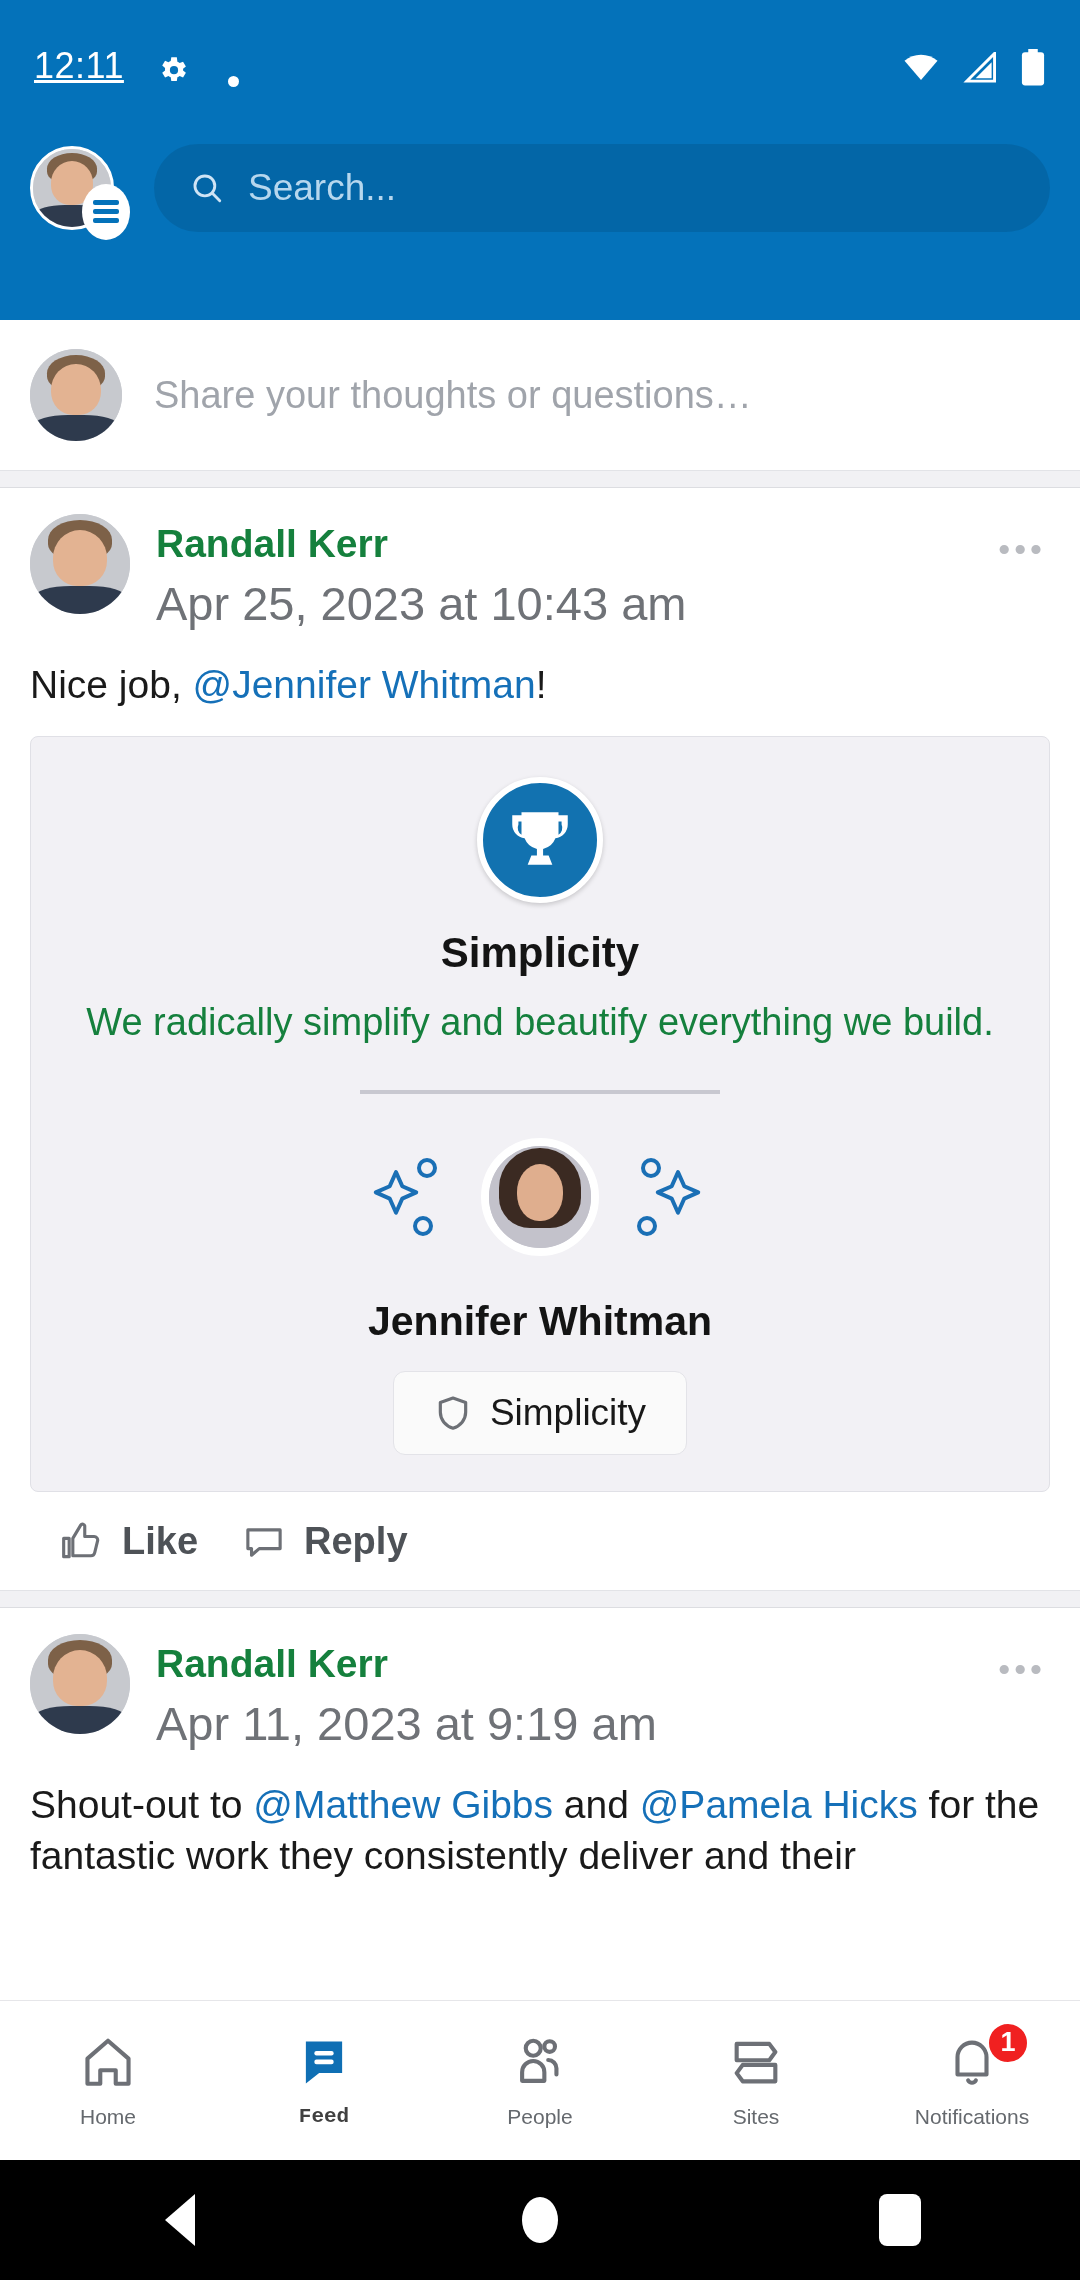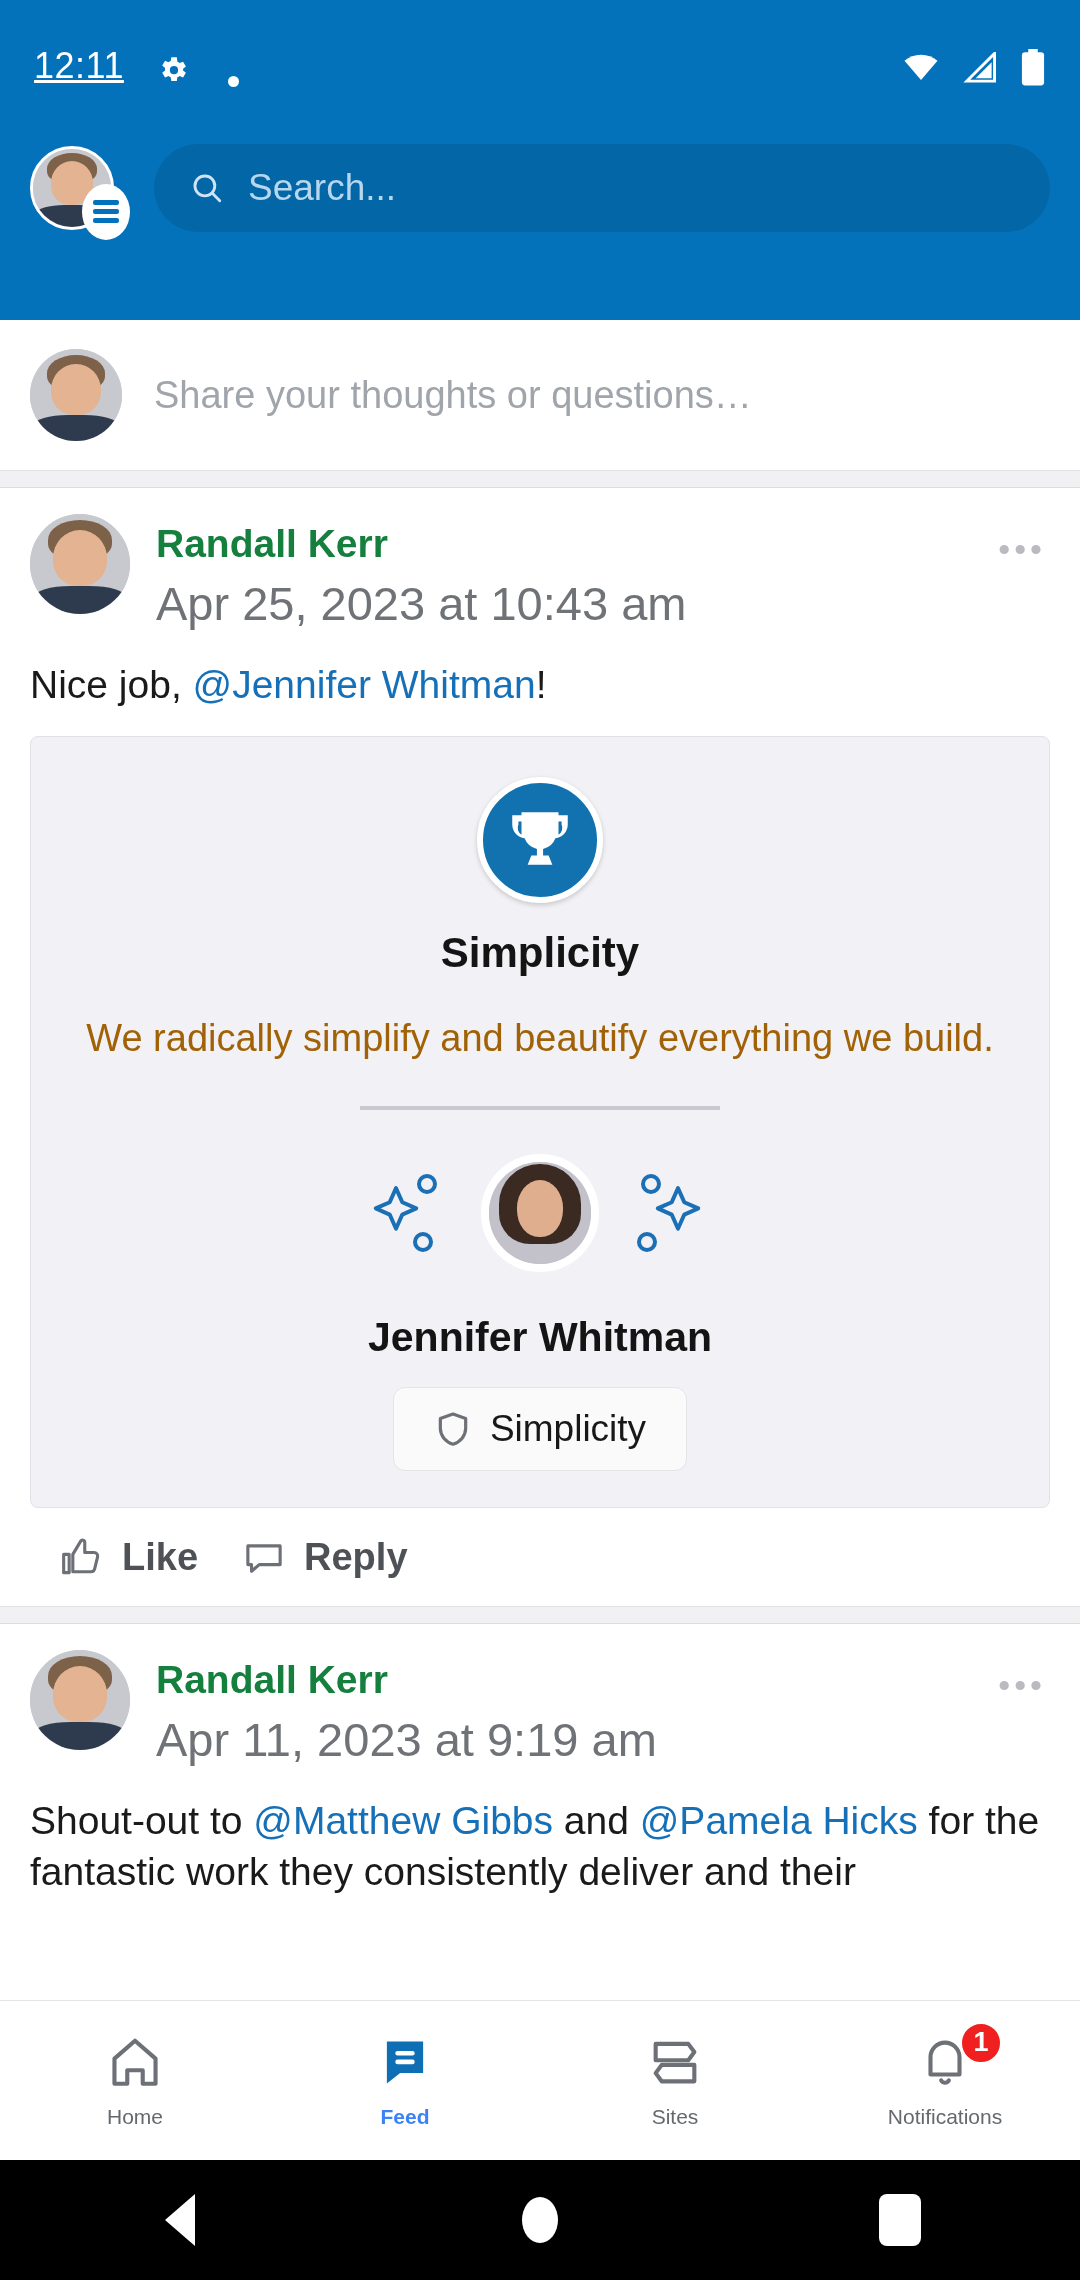--- a/index.html
+++ b/index.html
@@ -72,21 +72,21 @@
     margin-top:26px; border:1px solid #e0e0e6; border-radius:8px;
     background:#f2f1f5; padding:40px 34px 36px 34px; text-align:center;
   }
   .trophy{
     width:126px; height:126px; border-radius:50%; background:#1272b0;
     border:6px solid #fff; margin:0 auto; display:flex;
     align-items:center; justify-content:center;
     box-shadow:0 2px 5px rgba(0,0,0,.18);
   }
   .award-title{ font-size:42px; font-weight:bold; color:#141414; margin-top:26px; }
-  .award-desc{ font-size:38px; color:#a16207; line-height:1.34; margin-top:36px; padding:0 10px; }
+  .award-desc{ font-size:38px; color:#15803d; line-height:1.34; margin-top:20px; padding:0 10px; }
   .divider{ width:360px; height:4px; background:#c8c8d0; margin:42px auto 0 auto; }
 
   .recipient{ margin-top:44px; position:relative; height:132px; }
   .rec-av{
     width:118px; height:118px; border-radius:50%; border:8px solid #fff;
     overflow:hidden; background:#c4c4cf; margin:0 auto;
   }
   .sparkle{ position:absolute; top:0; width:120px; height:118px; }
   .sparkle.left{ left:calc(50% - 185px); }
   .sparkle.right{ left:calc(50% + 65px); }
@@ -102,21 +102,21 @@
   .act{ display:flex; align-items:center; gap:18px; font-size:38px; font-weight:bold; color:#4e5257; }
 
   
   .bottomnav{
     position:absolute; left:0; bottom:120px; width:1080px; height:160px;
     background:#fff; border-top:1px solid #e6e6e9;
     display:flex; align-items:center;
   }
   .navitem{ flex:1; display:flex; flex-direction:column; align-items:center; gap:14px; position:relative; }
   .navlabel{ font-size:21px; color:#65696e; }
-  .navitem.active .navlabel{ color:#3b82f6; font-weight:bold; }
+  .navitem.active .navlabel{ color:#404040; font-weight:bold;font-family:Liberation Mono, monospace; }
   .nav-badge{
     position:absolute; top:-12px; left:calc(50% + 14px);
     min-width:44px; height:44px; border-radius:22px; background:#f02020;
     color:#fff; font-size:27px; font-weight:bold;
     display:flex; align-items:center; justify-content:center; padding:0 8px;
     border:3px solid #fff;
   }
 
   
   .sysnav{
@@ -316,20 +316,29 @@
 
     <div class="navitem active">
       <svg width="58" height="58" viewBox="0 0 24 24">
         <path d="M4.5 3.5h15v13H10l-5.5 4.4z" fill="#0f6fb4"></path>
         <rect x="8" y="7.4" width="8" height="1.9" rx=".9" fill="#fff"></rect>
         <rect x="8" y="11" width="8" height="1.9" rx=".9" fill="#fff"></rect>
       </svg>
       <span class="navlabel">Feed</span>
     </div>
 
+    <div class="navitem">
+      <svg width="58" height="58" viewBox="0 0 24 24">
+        <circle cx="9.2" cy="6.3" r="3.1" fill="none" stroke="#6d7076" stroke-width="1.7"></circle>
+        <circle cx="16" cy="5.6" r="2.2" fill="none" stroke="#6d7076" stroke-width="1.7"></circle>
+        <path d="M4.6 19.8v-3.6a4.6 4.6 0 0 1 9.2 0v3.6z" fill="none" stroke="#6d7076" stroke-width="1.7" stroke-linejoin="round"></path>
+        <path d="M15.4 11.2a3.4 3.4 0 0 1 3.4 3.4v2.6" fill="none" stroke="#6d7076" stroke-width="1.7" stroke-linecap="round"></path>
+      </svg>
+      <span class="navlabel">People</span>
+    </div>
 
     <div class="navitem">
       <svg width="58" height="58" viewBox="0 0 24 24">
         <path d="M4 4.5h13.5L20 7.9l-2.5 3.4H4z" fill="none" stroke="#6d7076" stroke-width="1.7" stroke-linejoin="round"></path>
         <path d="M20 13.2H6.5L4 16.6l2.5 3.4H20z" fill="none" stroke="#6d7076" stroke-width="1.7" stroke-linejoin="round"></path>
       </svg>
       <span class="navlabel">Sites</span>
     </div>
 
     <div class="navitem">

